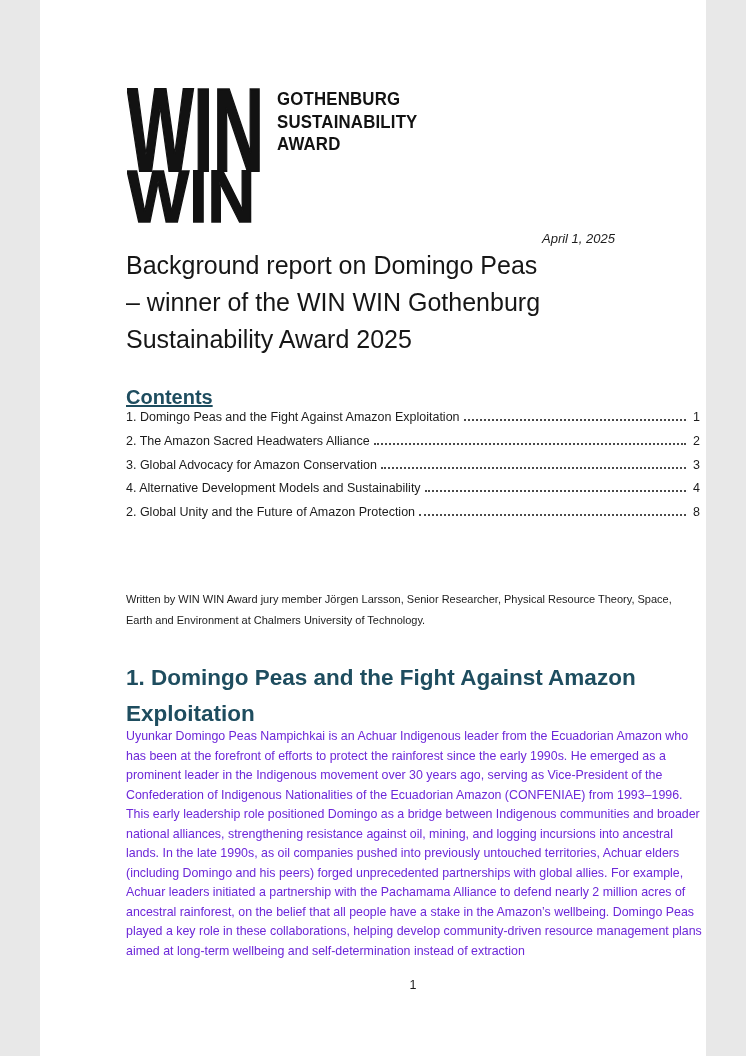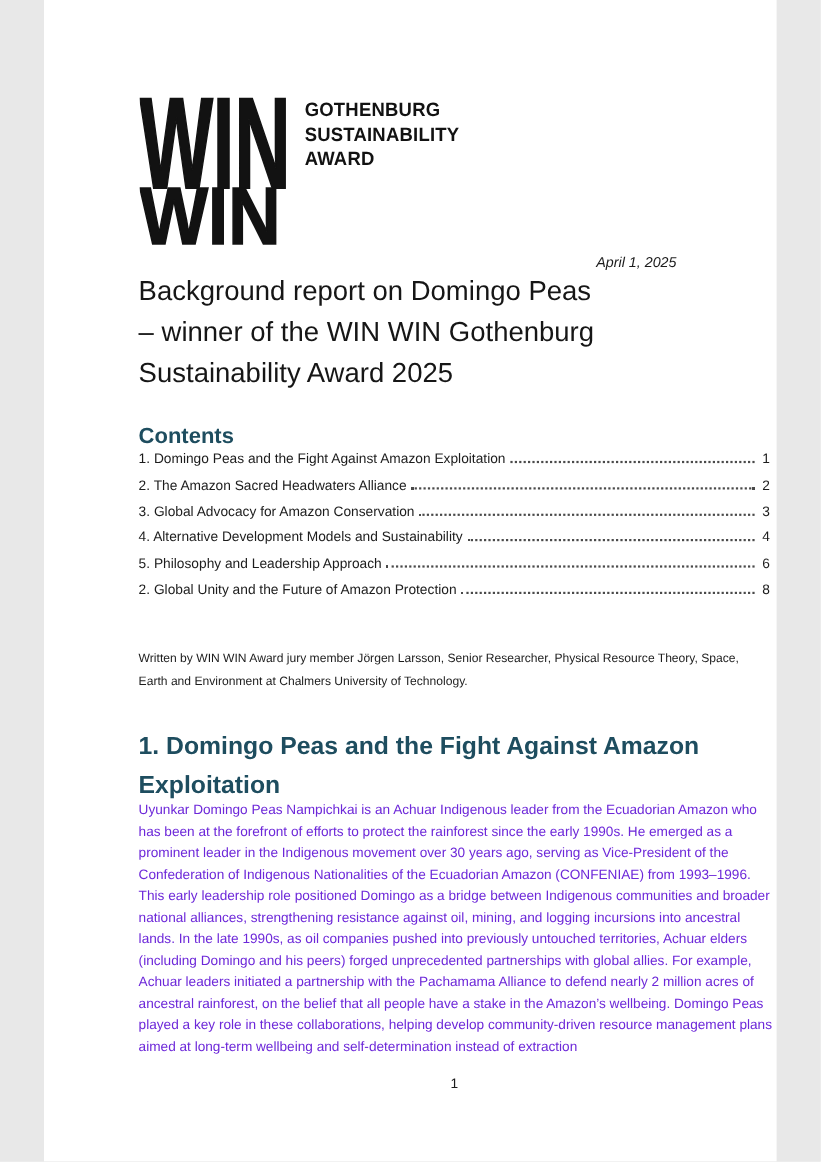--- a/index.html
+++ b/index.html
@@ -28,21 +28,21 @@
   }
   
   .doc-title{
     position:absolute;left:86px;top:247px;width:574px;
     text-align:left;font-size:25px;font-weight:normal;
     line-height:37px;color:#161616;
   }
   
   .contents-heading{
     position:absolute;left:86px;top:386px;
-    font-size:20px;font-weight:bold;color:#1e4d5f;
+    font-size:20px;font-weight:bold;color:#1e4d5f;text-decoration:underline;
   }
   .toc{position:absolute;left:86px;top:410px;width:574px;font-size:12.5px;}
   .toc-row{display:flex;align-items:baseline;line-height:15.4px;margin-bottom:8.4px;cursor:pointer;}
   .toc-label{white-space:nowrap;}
   .toc-dots{flex:1;border-bottom:2px dotted #4a4a4a;margin:0 4px 2px 4px;min-width:20px;}
   .toc-page{text-align:right;min-width:10px;}
   
   .byline{
     position:absolute;left:86px;top:589px;width:574px;
     font-size:11px;line-height:21px;color:#1c1c1c;
@@ -104,25 +104,20 @@
       <span class="toc-label">3. Global Advocacy for Amazon Conservation</span>
       <span class="toc-dots"></span>
       <span class="toc-page">3</span>
     </div>
     <div class="toc-row">
       <span class="toc-label">4. Alternative Development Models and Sustainability</span>
       <span class="toc-dots"></span>
       <span class="toc-page">4</span>
     </div>
     <div class="toc-row">
-      <span class="toc-label">5. Philosophy and Leadership Approach</span>
-      <span class="toc-dots"></span>
-      <span class="toc-page">6</span>
-    </div>
-    <div class="toc-row">
       <span class="toc-label">2. Global Unity and the Future of Amazon Protection</span>
       <span class="toc-dots"></span>
       <span class="toc-page">8</span>
     </div>
   </div>
 
   <div class="byline">Written by WIN WIN Award jury member Jörgen Larsson, Senior Researcher, Physical Resource Theory, Space, Earth and Environment at Chalmers University of Technology.</div>
 
   <div class="section-heading">1. Domingo Peas and the Fight Against Amazon Exploitation</div>
   <div class="section-body">Uyunkar Domingo Peas Nampichkai is an Achuar Indigenous leader from the Ecuadorian Amazon who has been at the forefront of efforts to protect the rainforest since the early 1990s. He emerged as a prominent leader in the Indigenous movement over 30 years ago, serving as Vice-President of the Confederation of Indigenous Nationalities of the Ecuadorian Amazon (CONFENIAE) from 1993–1996. This early leadership role positioned Domingo as a bridge between Indigenous communities and broader national alliances, strengthening resistance against oil, mining, and logging incursions into ancestral lands. In the late 1990s, as oil companies pushed into previously untouched territories, Achuar elders (including Domingo and his peers) forged unprecedented partnerships with global allies. For example, Achuar leaders initiated a partnership with the Pachamama Alliance to defend nearly 2 million acres of ancestral rainforest, on the belief that all people have a stake in the Amazon’s wellbeing. Domingo Peas played a key role in these collaborations, helping develop community-driven resource management plans aimed at long-term wellbeing and self-determination instead of extraction</div>

